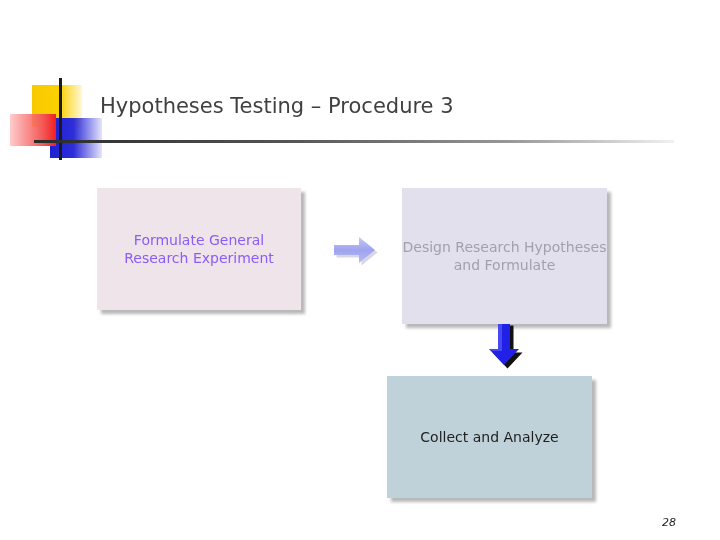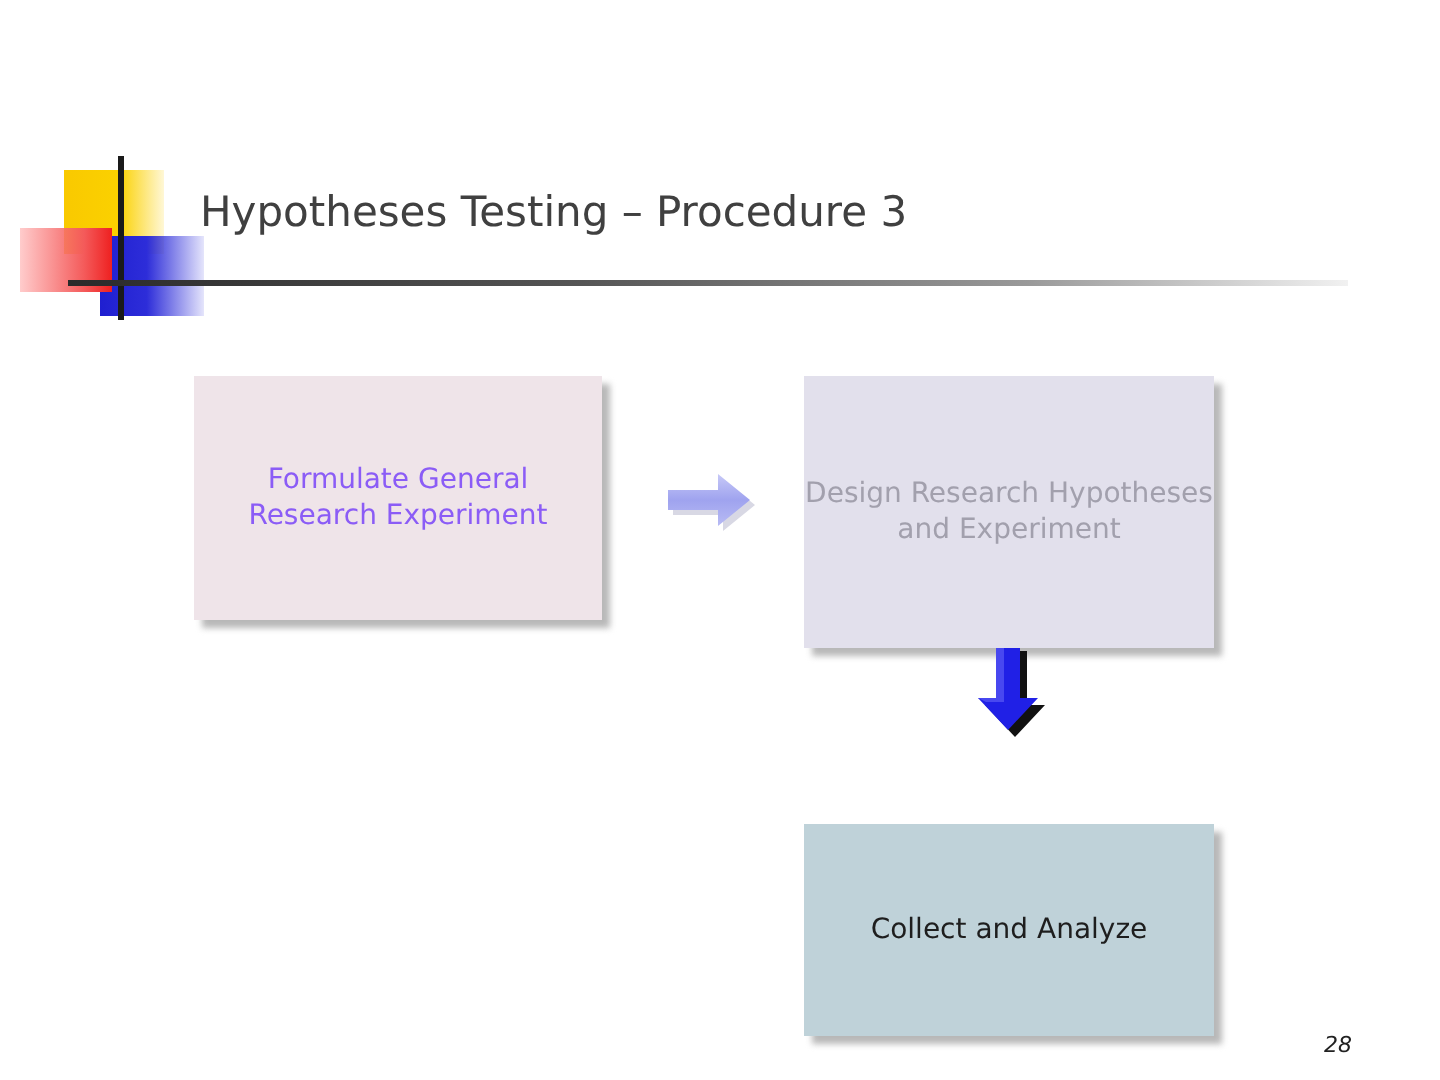--- a/index.html
+++ b/index.html
@@ -26,21 +26,21 @@
     .box .shadow { position: absolute; left: 4px; top: 4px; right: -4px; bottom: -4px;
       background: #b8b8b8; z-index: 0; filter: blur(1.5px); }
     .box .face { position: absolute; inset: 0; z-index: 1; }
     .box .label { position: relative; z-index: 2; }
     .box1 { left: 97px; top: 188px; width: 204px; height: 122px; }
     .box1 .face { background: #efe4e9; }
     .box1 .label { color: #8b5cf6; }
     .box2 { left: 402px; top: 188px; width: 205px; height: 136px; }
     .box2 .face { background: #e2e0ec; }
     .box2 .label { color: #a2a0ad; }
-    .box3 { left: 402px; top: 376px; width: 205px; height: 106px; margin-top: 36px; }
+    .box3 { left: 387px; top: 376px; width: 205px; height: 122px; }
     .box3 .face { background: #bfd2d9; }
     .box3 .label { color: #1e1e1e; }
 
     .arrow-right { position: absolute; left: 332px; top: 234px; width: 46px; height: 32px; }
     .arrow-down { position: absolute; left: 487px; top: 320px; width: 36px; height: 50px; }
 
     .page-num { position: absolute; left: 662px; top: 516px; font-size: 11px; color: #222; font-style: italic; }
   </style>
 </head>
 <body>
@@ -73,21 +73,21 @@
   </defs>
   <path d="M3 12 H28 V4 L44 17 L28 30 V22 H3 Z" fill="#d8d8e4" transform="translate(1.5,1.5)"></path>
   <path d="M2 11 H27 V3 L43 16 L27 29 V21 H2 Z" fill="url(#gr)"></path>
 </svg>
 
 <div class="box box2">
   <div class="shadow"></div>
   <div class="face"></div>
   <div class="label">
     <div>Design Research Hypotheses</div>
-    <div>and Experiment</div>
+    <div>and Formulate</div>
   </div>
 </div>
 
 <svg class="arrow-down" viewBox="0 0 36 50">
   <path d="M12 3 H24 V30 H33 L18 46 L3 30 H12 Z" fill="#111" transform="translate(2.5,2.5)"></path>
   <path d="M11 2 H23 V29 H32 L17 45 L2 29 H11 Z" fill="#2020e6"></path>
   <path d="M11 2 H15 V31 H6 L2 29 H11 Z" fill="#4848f0"></path>
 </svg>
 
 <div class="box box3">

